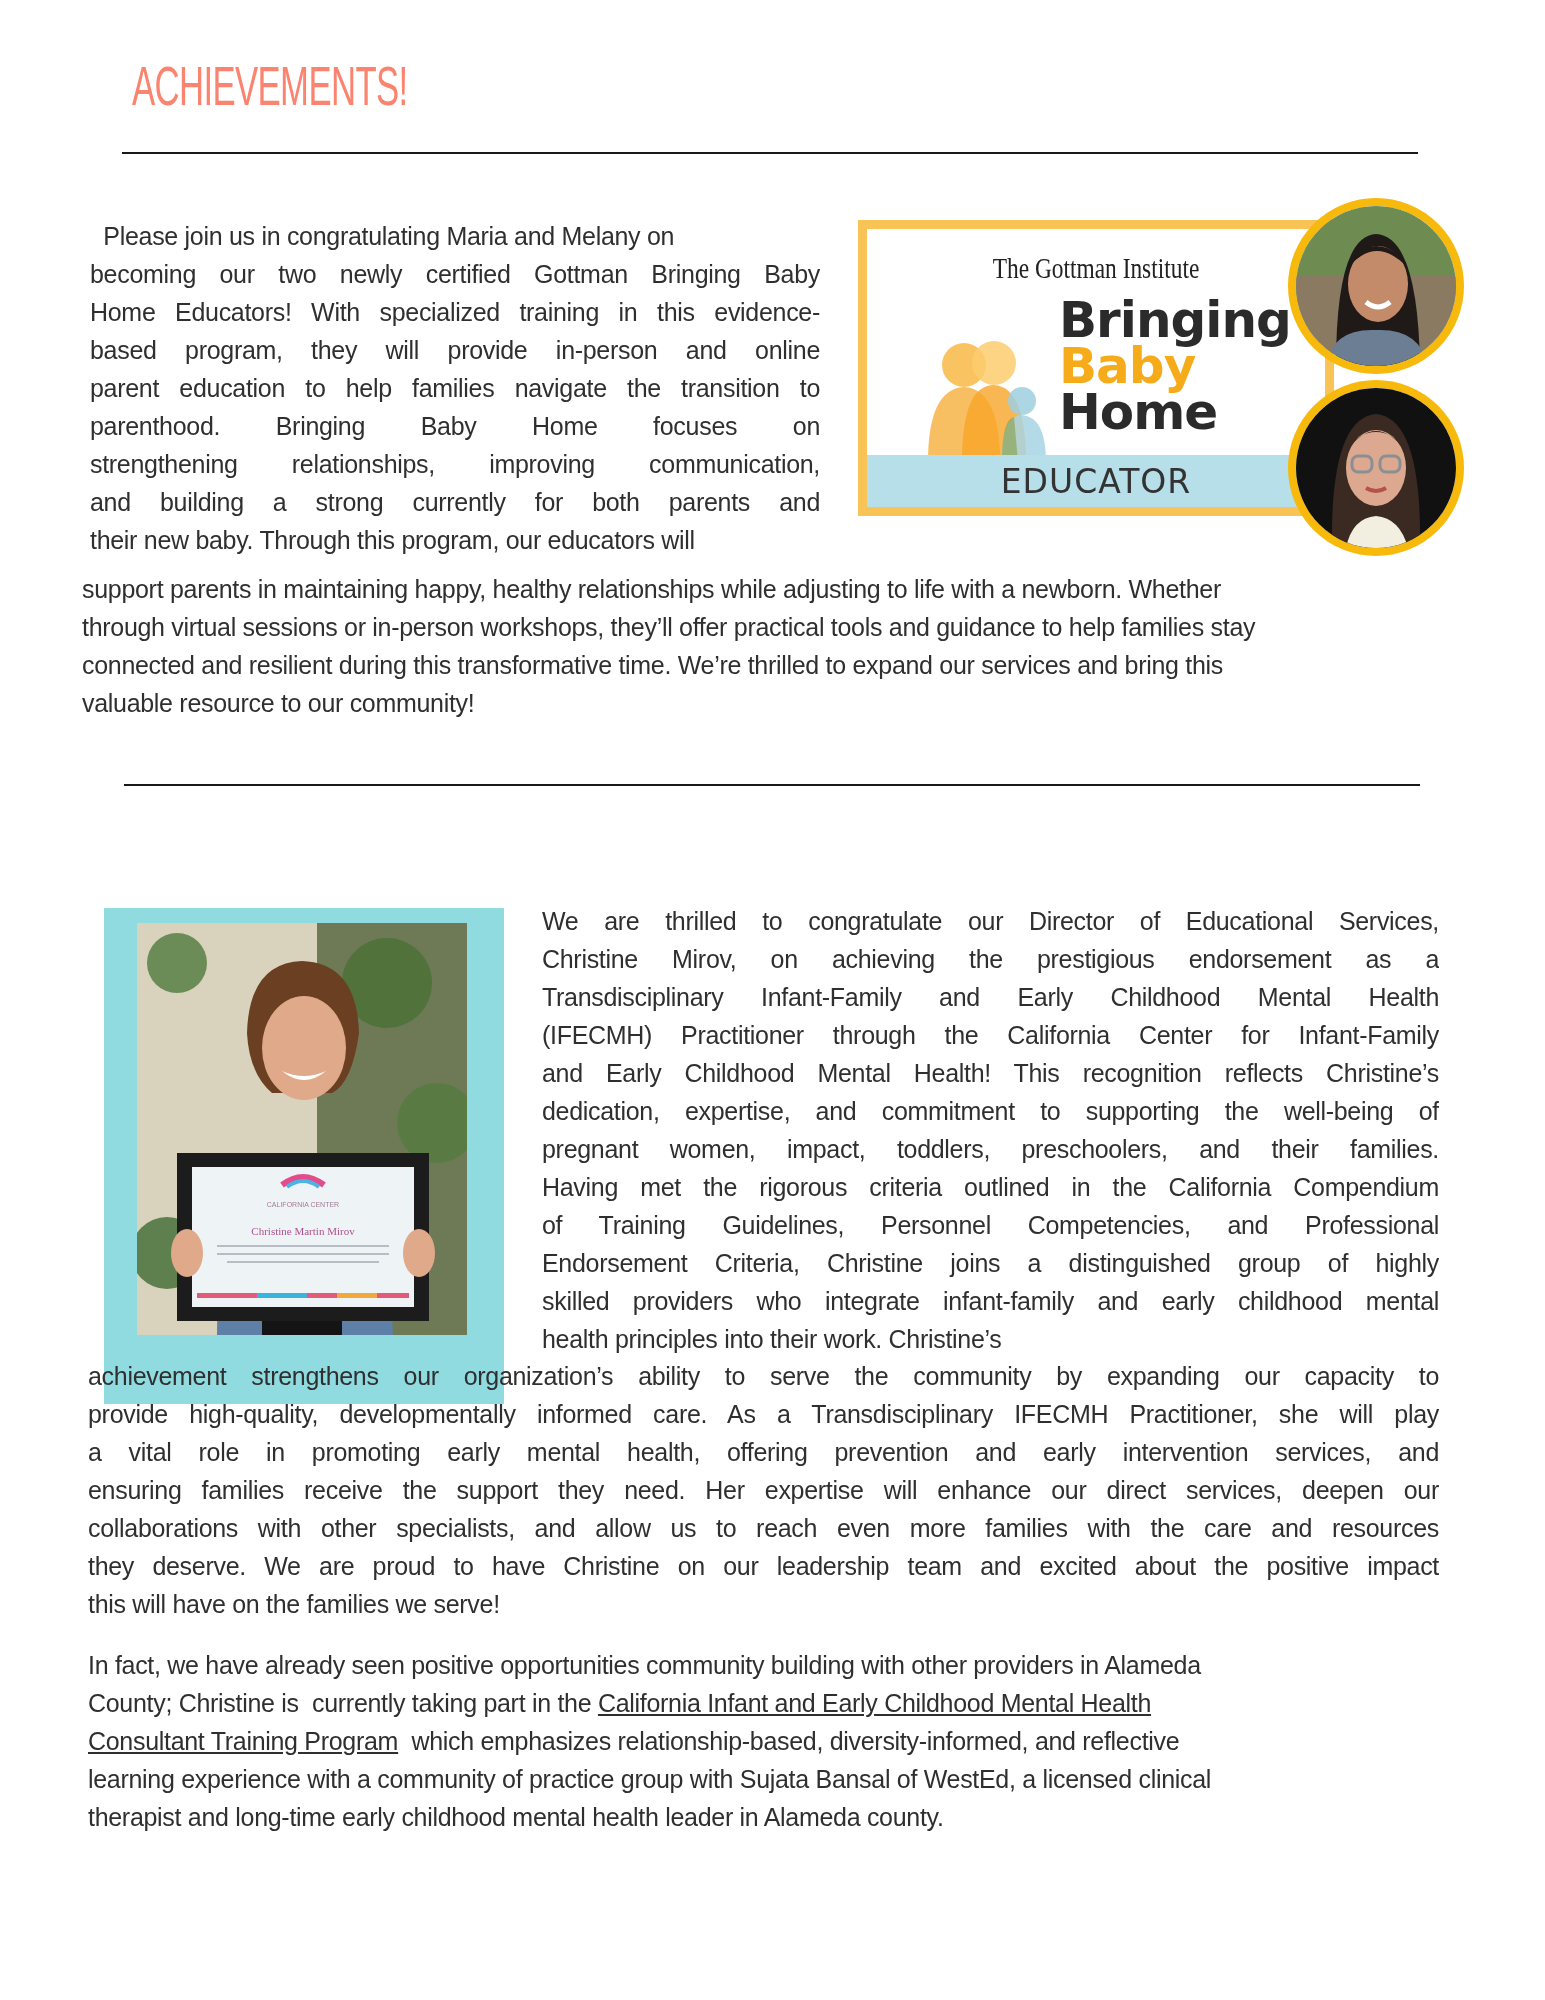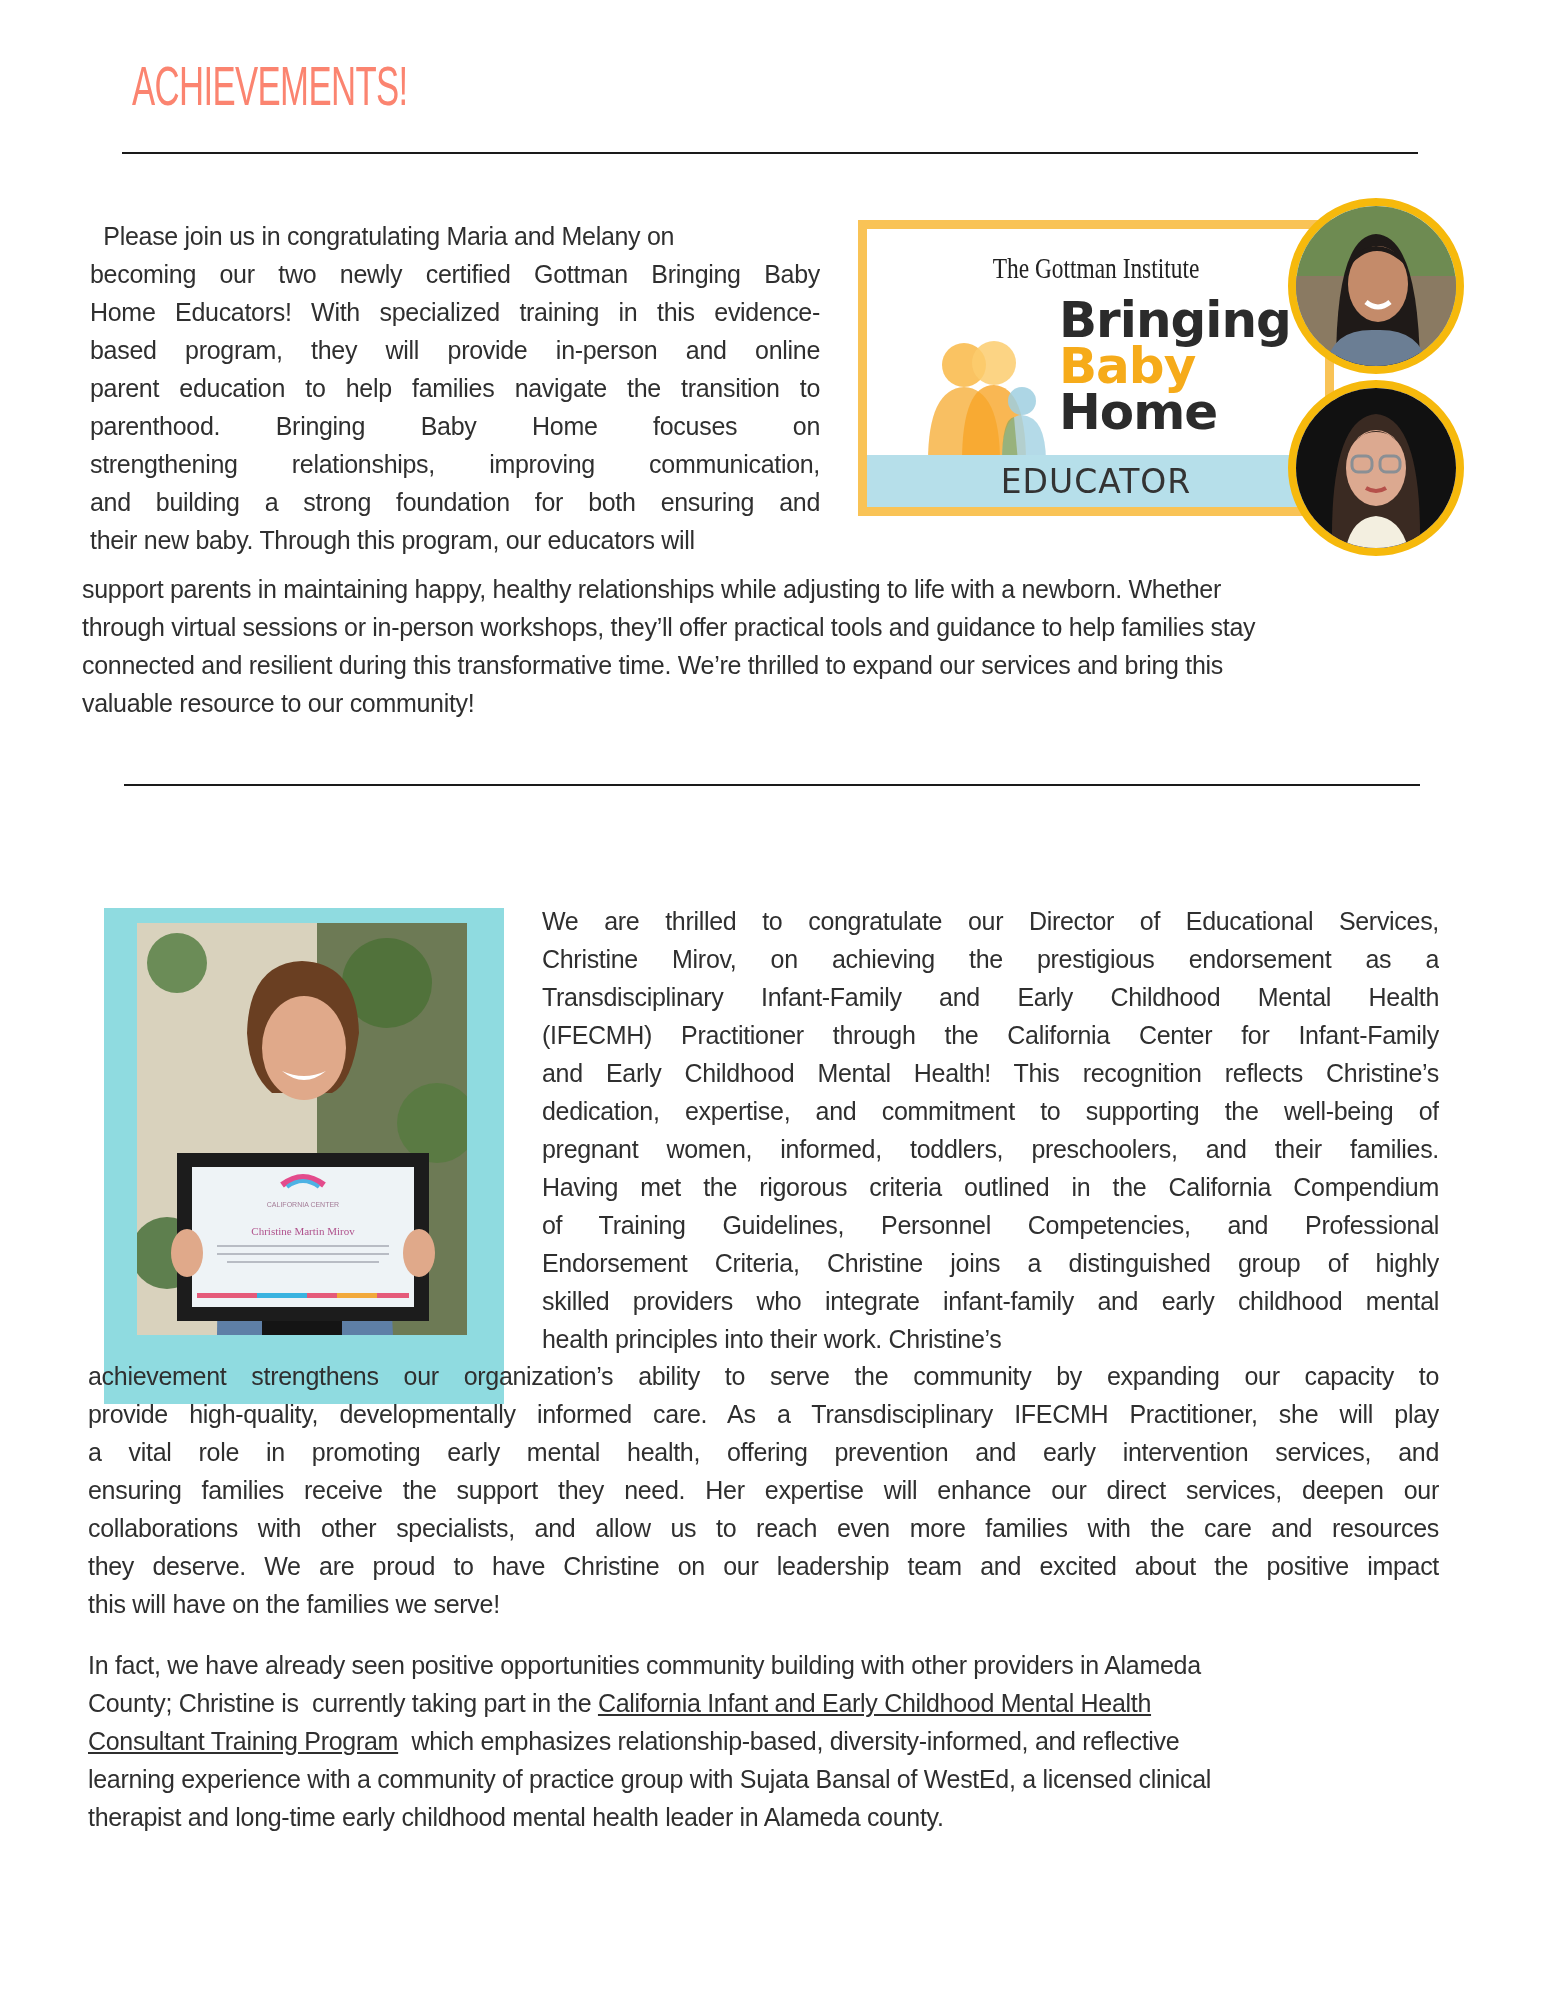--- a/index.html
+++ b/index.html
@@ -41,21 +41,21 @@
 
 <section>
   <div class="abs para" style="left:90px; top:217px; width:730px;">
     <span class="lnj" style="white-space:pre;text-align:right;text-align-last:left;">  Please join us in congratulating Maria and Melany on</span>
     <span class="lnj">becoming our two newly certified Gottman Bringing Baby</span>
     <span class="lnj">Home Educators! With specialized training in this evidence-</span>
     <span class="lnj">based program, they will provide in-person and online</span>
     <span class="lnj">parent education to help families navigate the transition to</span>
     <span class="lnj">parenthood.    Bringing    Baby    Home    focuses    on</span>
     <span class="lnj">strengthening relationships, improving communication,</span>
-    <span class="lnj">and building a strong foundation for both ensuring and</span>
+    <span class="lnj">and building a strong currently for both parents and</span>
     <span class="lnj last">their new baby. Through this program, our educators will</span>
   </div>
 
   <div class="abs badge">
     <div class="gottman">The Gottman Institute</div>
     <svg style="position:absolute;left:55px;top:108px;" width="130" height="130" viewBox="0 0 130 130">
       <circle cx="42" cy="28" r="22" fill="#f9b847" opacity="0.85"></circle>
       <circle cx="72" cy="26" r="22" fill="#fbcd6f" opacity="0.85"></circle>
       <path d="M6 125 Q6 52 42 50 Q78 52 78 125 Z" fill="#f7b446" opacity="0.85"></path>
       <path d="M40 125 Q40 48 72 48 Q104 50 104 125 Z" fill="#f7a528" opacity="0.8"></path>
@@ -136,21 +136,21 @@
     </div>
   </div>
 
   <div class="abs para" style="left:542px; top:902px; width:897px;">
     <span class="lnj">We are thrilled to congratulate our Director of Educational Services,</span>
     <span class="lnj">Christine Mirov, on achieving the prestigious endorsement as a</span>
     <span class="lnj">Transdisciplinary Infant-Family and Early Childhood Mental Health</span>
     <span class="lnj">(IFECMH) Practitioner through the California Center for Infant-Family</span>
     <span class="lnj">and Early Childhood Mental Health! This recognition reflects Christine’s</span>
     <span class="lnj">dedication, expertise, and commitment to supporting the well-being of</span>
-    <span class="lnj">pregnant women, informed, toddlers, preschoolers, and their families.</span>
+    <span class="lnj">pregnant women, impact, toddlers, preschoolers, and their families.</span>
     <span class="lnj">Having met the rigorous criteria outlined in the California Compendium</span>
     <span class="lnj">of Training Guidelines, Personnel Competencies, and Professional</span>
     <span class="lnj">Endorsement Criteria, Christine joins a distinguished group of highly</span>
     <span class="lnj">skilled providers who integrate infant-family and early childhood mental</span>
     <span class="lnj last">health principles into their work. Christine’s</span>
   </div>
 
   <div class="abs para" style="left:88px; top:1357px; width:1351px;">
     <span class="lnj">achievement strengthens our organization’s ability to serve the community by expanding our capacity to</span>
     <span class="lnj">provide high-quality, developmentally informed care. As a Transdisciplinary IFECMH Practitioner, she will play</span>

